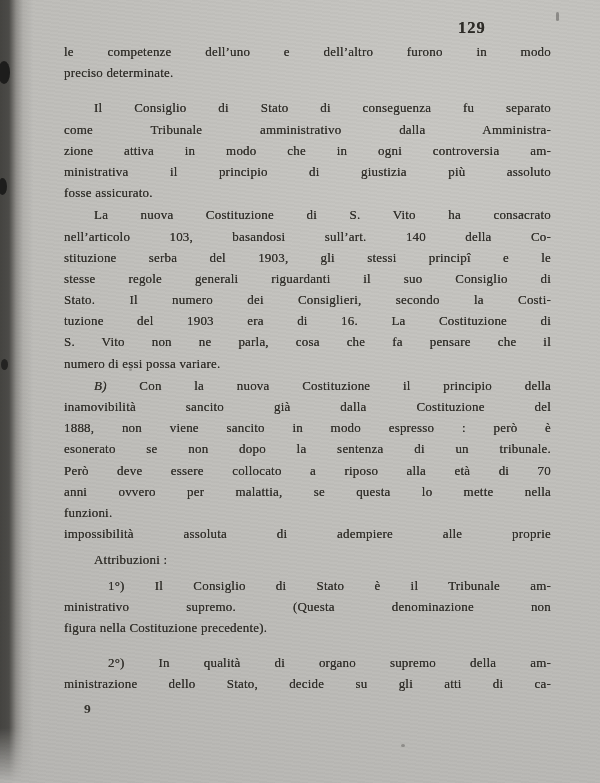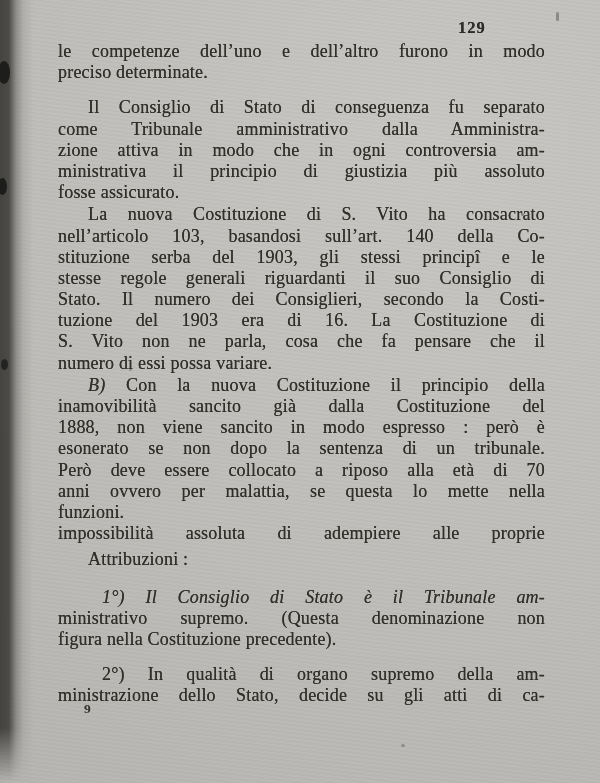--- a/index.html
+++ b/index.html
@@ -35,34 +35,34 @@
   .folio{
     position:absolute;left:450px;top:18px;
     font-size:16.5px;font-weight:bold;letter-spacing:1px;
     color:#2e2c28;text-shadow:0 0 .5px rgba(46,44,40,.8);margin-left:8px;
   }
   .signature{
     position:absolute;left:84px;top:701px;
     font-size:13.5px;font-weight:bold;color:#33312c;
   }
   .textblock{
-    position:absolute;left:58px;top:41px;width:487px;
-    color:#312f2a;font-size:18px;letter-spacing:.2px;
+    position:absolute;left:64px;top:41px;width:487px;
+    color:#312f2a;font-size:13px;letter-spacing:.2px;
     text-shadow:0 0 .55px rgba(49,47,42,.85);
   }
   .line{
     height:21.2px;line-height:21.2px;white-space:nowrap;
     text-align:justify;
   }
   .line.j{text-align-last:justify;}
   .ind{text-indent:30px;}
   .ind2{text-indent:44px;}
   .mt2{margin-top:14px;}
   .mt1{margin-top:1px;}
-  .mt4{margin-top:16px;font-style:italic;}
+  .mt4{margin-top:4px;}
   .mt5{margin-top:5px;}
   .lead-i{font-style:italic;}
 </style>
 </head>
 <body>
 
 <div class="page">
   <div class="gutter"></div>
   <div class="blob blob-a"></div>
   <div class="blob blob-b"></div>

